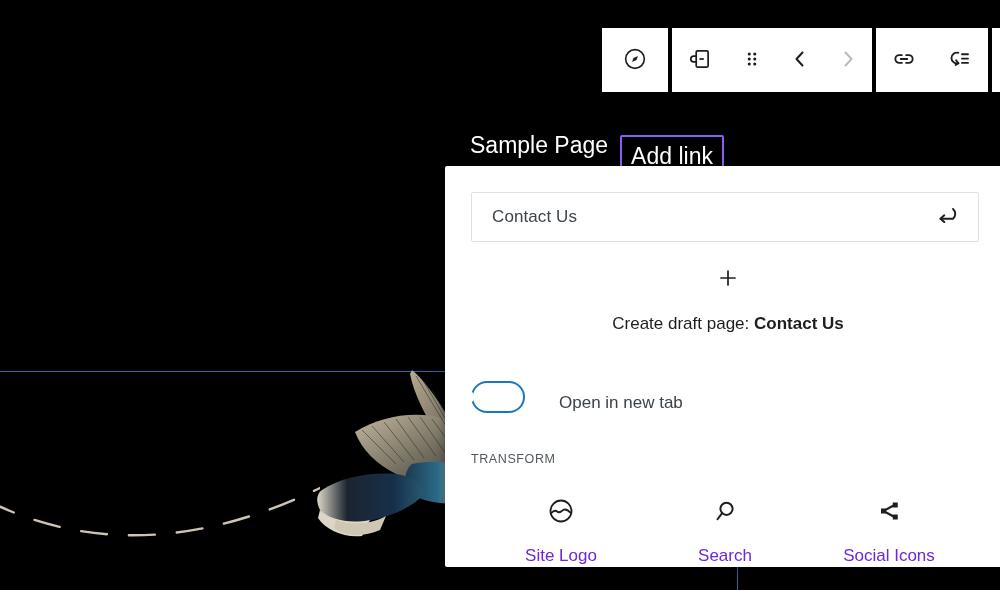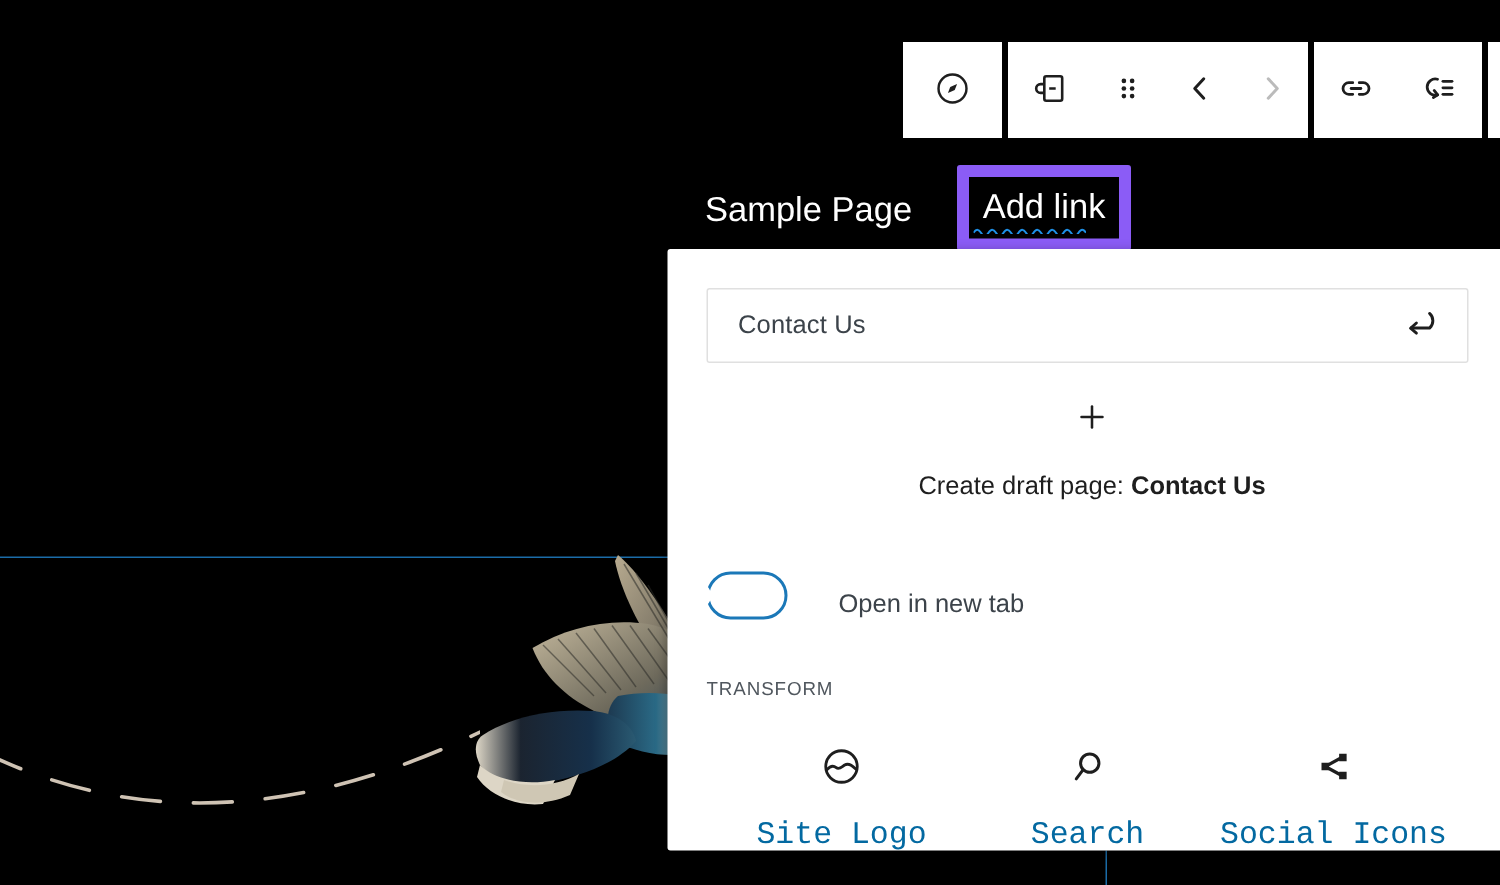--- a/index.html
+++ b/index.html
@@ -24,26 +24,26 @@
   .tb-group + .tb-group { margin-left: 4px; }
   .tb-btn {
     width: 48px; height: 64px; display: flex; align-items: center; justify-content: center;
     background: #fff; border: none; cursor: pointer; color: #1e1e1e;
   }
   .tb-btn.is-disabled { color: #bbb; }
   .tb-btn.wide { width: 56px; }
   .tb-btn.first { width: 66px; }
 
   
-  .nav-line { position: absolute; left: 470px; top: 110px; display: flex; align-items: center; gap: 30px; }
+  .nav-line { position: absolute; left: 470px; top: 110px; display: flex; align-items: center; gap: 12px; }
   .nav-label { color: #fff; font-size: 23px; line-height: 40px; white-space: nowrap; }
   .nav-chip {
     position: relative; color: #fff; font-size: 23px; line-height: 1;
-    padding: 8px 9px 10px 9px; border: 8px solid #8b5cf6; border-radius: 2px;
-    background: transparent; white-space: nowrap;
+    padding: 8px 9px 10px 9px; border: 2px solid #8b5cf6; border-radius: 2px;
+    background: transparent; white-space: nowrap; margin-top: 25px;
   }
   .nav-chip .squiggle { position: absolute; left: 3px; right: 3px; bottom: 3px; height: 5px; }
 
   
   .popover {
     position: absolute; left: 445px; top: 166px; width: 560px; height: 401px;
     background: #fff; border-radius: 2px;
     box-shadow: 0 2px 8px rgba(0,0,0,.35);
     display: flex; flex-direction: column;
   }
@@ -72,21 +72,21 @@
   .toggle-label { font-size: 17px; color: #3c434a; }
 
   .transform-sec { padding: 18px 26px 0 26px; }
   .transform-title { font-size: 12.5px; letter-spacing: .6px; color: #50575e; text-transform: uppercase; }
   .transform-grid { display: flex; padding: 24px 8px 0 8px; }
   .transform-item {
     flex: 1; display: flex; flex-direction: column; align-items: center; gap: 20px;
     cursor: pointer; padding: 6px 0;
   }
   .transform-ico { width: 30px; height: 30px; color: #1e1e1e; display: flex; align-items: center; justify-content: center; }
-  .transform-lbl { font-size: 21px; color: #0369a1; font-family: Liberation Mono, monospace; }
+  .transform-lbl { font-size: 17px; color: #6d28d9; }
 </style>
 </head>
 <body>
 
 <div class="stage">
 
   <div class="bg-art">
     <div class="blue-rule"></div>
     <div class="blue-vert"></div>
 

